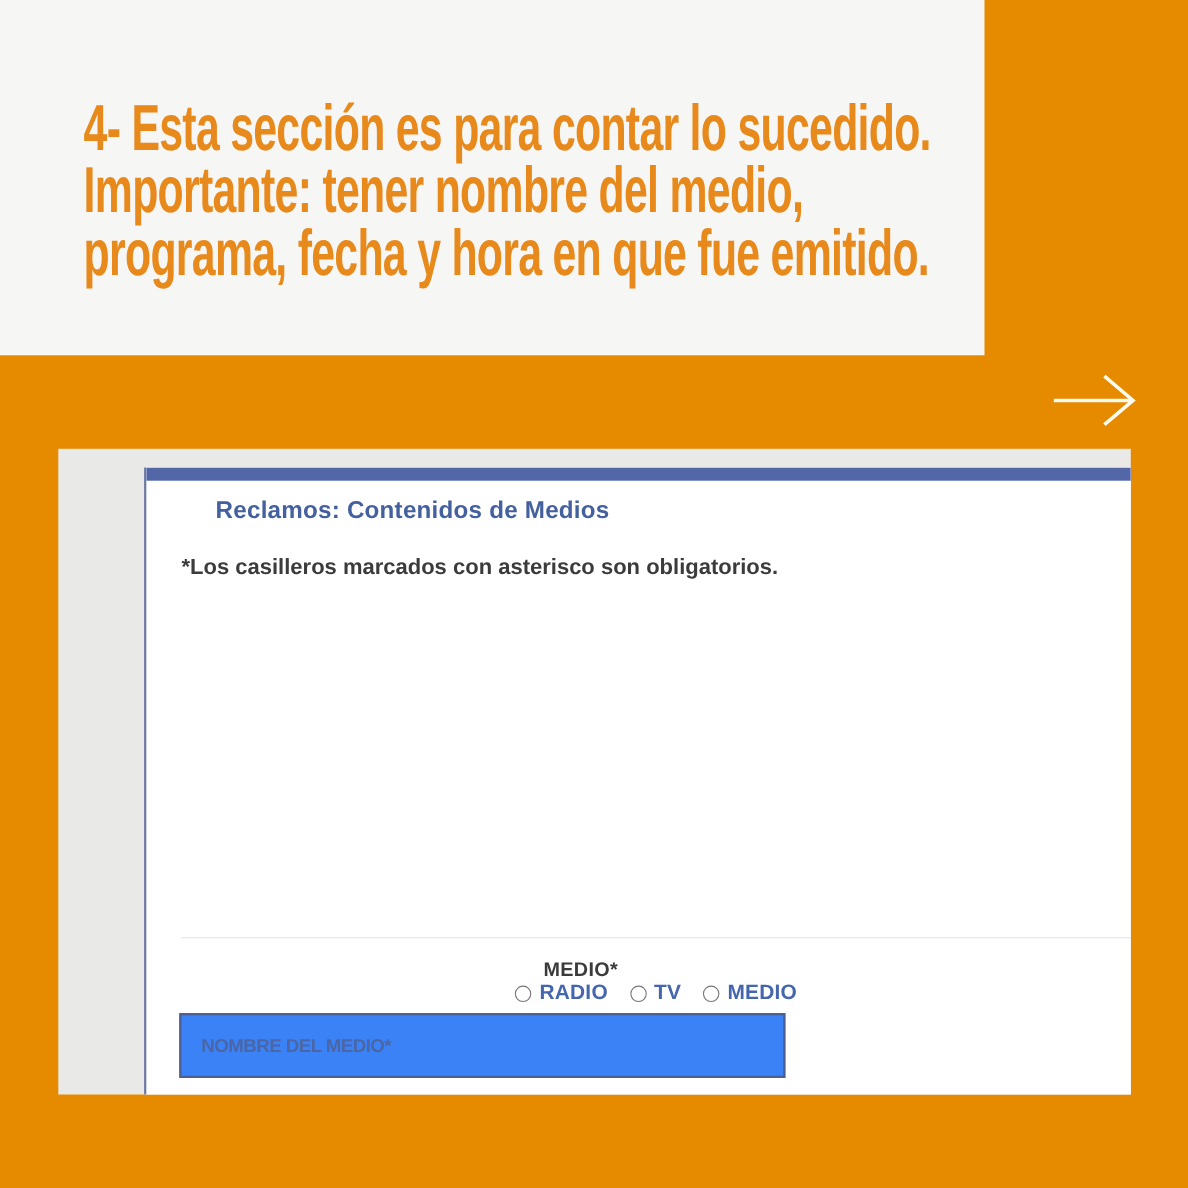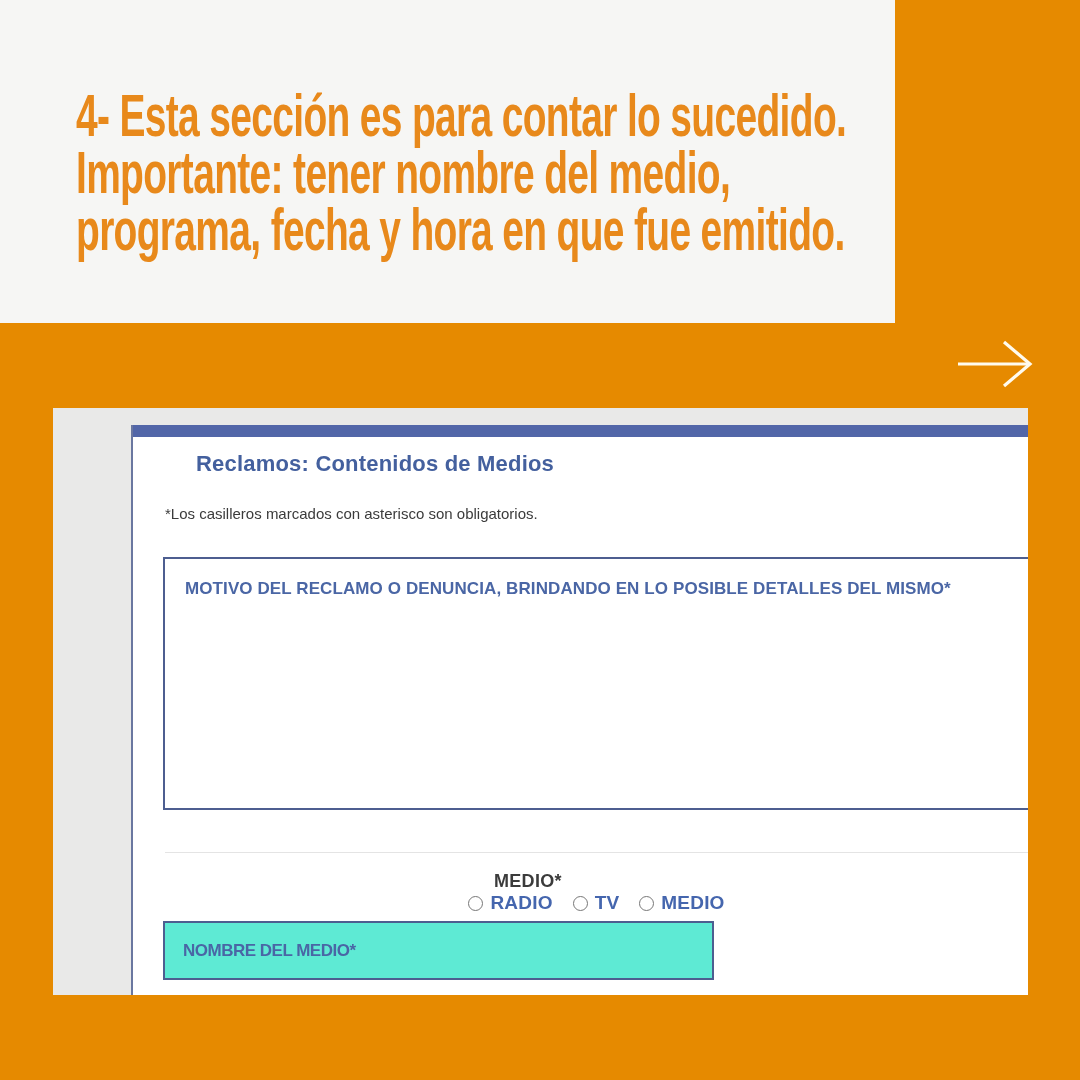--- a/index.html
+++ b/index.html
@@ -54,21 +54,21 @@
   }
   .card-title {
     position: absolute; left: 32px; top: 26px;
     font-size: 22px; font-weight: bold;
     color: #44609E;
     letter-spacing: 0.2px;
     margin-left: 31px;
   }
   .card-note {
     position: absolute; left: 32px; top: 80px;
-    font-size: 15px; font-weight: normal;
+    font-size: 20px; font-weight: bold;
     color: #3B3B3B;
   }
   .motivo-textarea {
     position: absolute; left: 30px; top: 132px; right: -4px; height: 253px;
     border: 2px solid #4D5E90;
     border-right: none;
     background: #FFFFFF;
     resize: none;
     outline: none;
     padding: 20px 20px;
@@ -106,21 +106,21 @@
     flex: 0 0 auto;
   }
   .radio-text {
     font-size: 19px; font-weight: bold;
     color: #4566AE;
     letter-spacing: 0.2px;
   }
   .name-input {
     position: absolute; top: 496px; height: 59px;
     border: 2px solid #4D5E90;
-    background: #5eead4;
+    background: #3b82f6;
     outline: none;
     padding: 0 18px;
     font-family: "Liberation Sans", sans-serif;
     font-size: 17px; font-weight: bold;
     color: #3B3B3B;
   }
   .name-input::placeholder {
     color: #4A66A5;
     opacity: 1;
     font-weight: bold;
@@ -150,21 +150,20 @@
 </div>
 
 <div class="inset">
   <div class="card">
     <div class="topbar"></div>
 
     <div class="card-title">Reclamos: Contenidos de Medios</div>
 
     <div class="card-note">*Los casilleros marcados con asterisco son obligatorios.</div>
 
-    <textarea class="motivo-textarea" placeholder="MOTIVO DEL RECLAMO O DENUNCIA, BRINDANDO EN LO POSIBLE DETALLES DEL MISMO*" style=""></textarea>
 
     <div class="divider"></div>
 
     <div class="medio-row">
       <div class="medio-label">MEDIO*</div>
       <div class="radio-group">
         <div class="radio-option">
           <span class="radio-circle"></span>
           <span class="radio-text">RADIO</span>
         </div>

